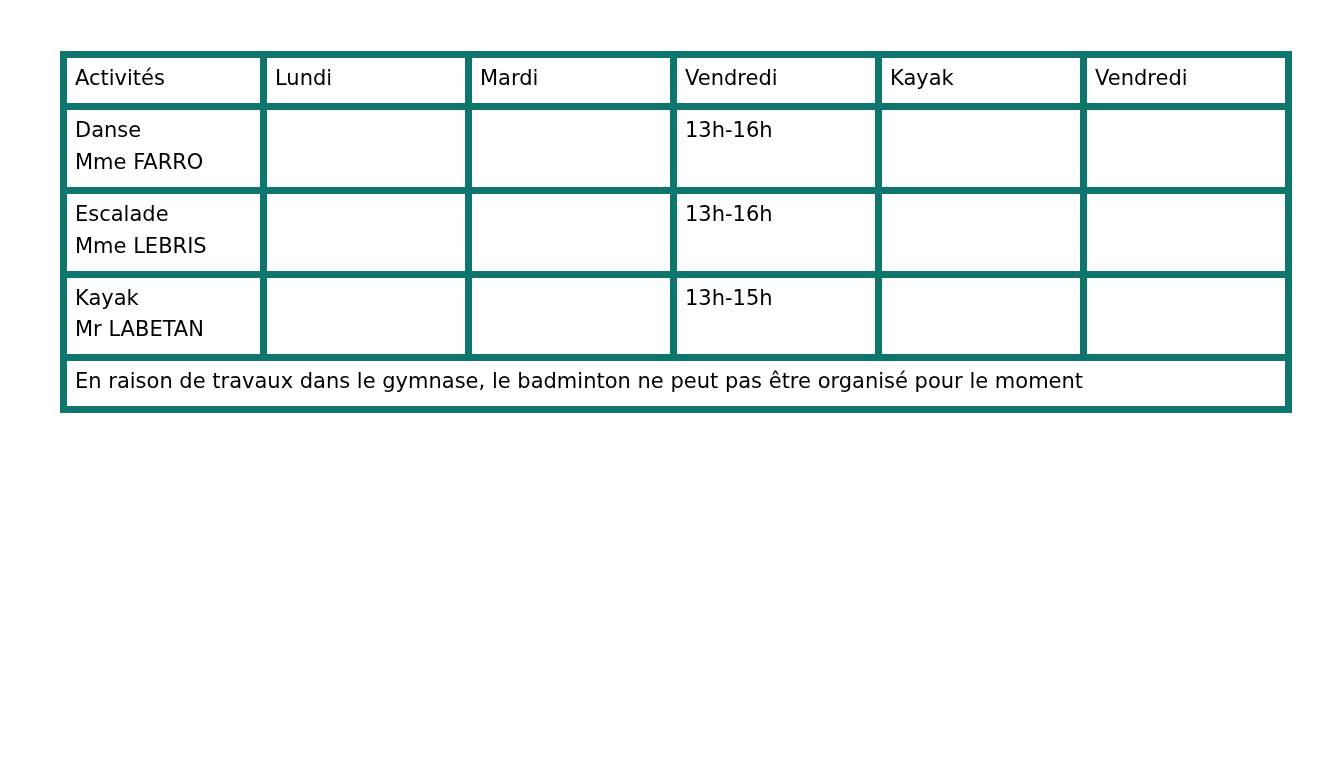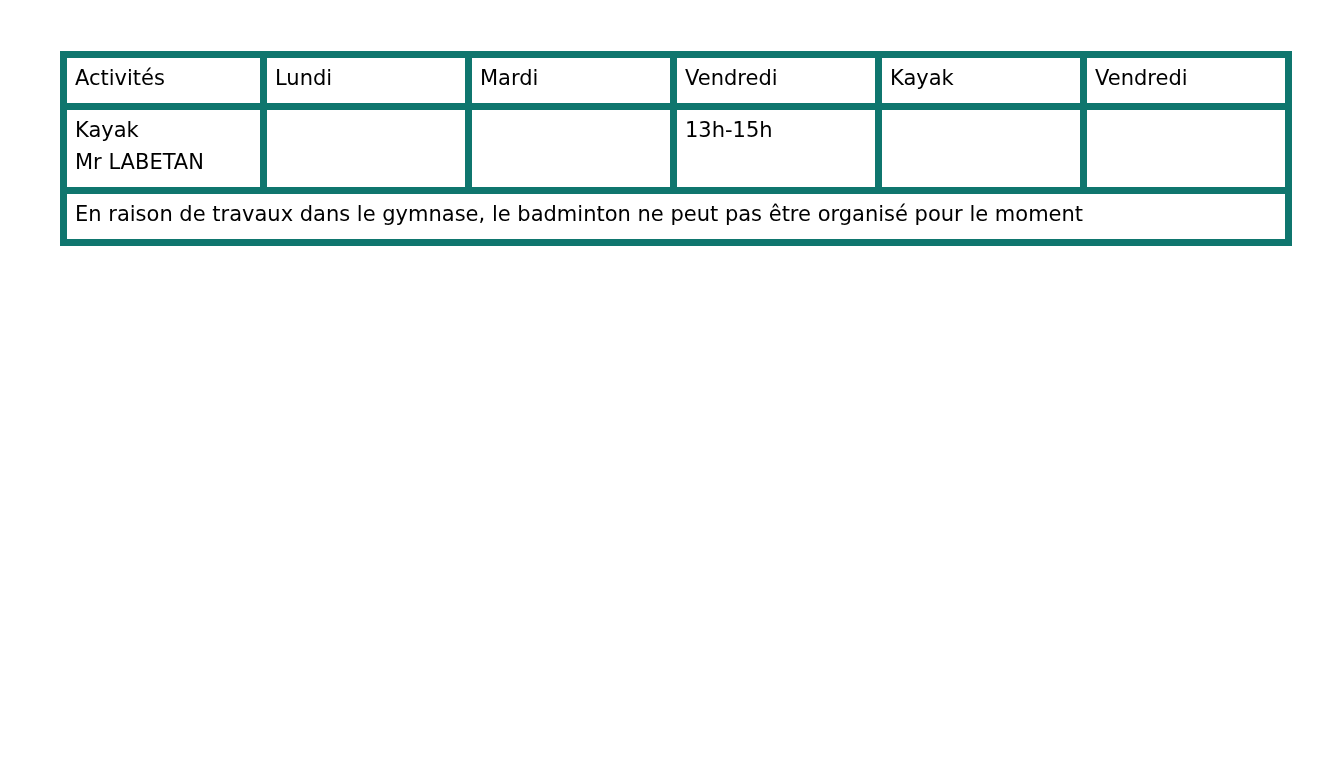--- a/index.html
+++ b/index.html
@@ -79,21 +79,43 @@
       <tbody>
         <tr class="head">
           <td>Activités</td>
           <td>Lundi</td>
           <td>Mardi</td>
           <td>Vendredi</td>
           <td>Kayak</td>
           <td>Vendredi</td>
         </tr>
 
+        <tr class="r-danse">
+          <td class="cell-lines">
+            <span>Danse</span>
+            <span>Mme FARRO</span>
+          </td>
+          <td></td>
+          <td></td>
+          <td>13h-16h</td>
+          <td></td>
+          <td></td>
+        </tr>
 
+        <tr class="r-escalade">
+          <td class="cell-lines">
+            <span>Escalade</span>
+            <span>Mme LEBRIS</span>
+          </td>
+          <td></td>
+          <td></td>
+          <td>13h-16h</td>
+          <td></td>
+          <td></td>
+        </tr>
 
         <tr class="r-kayak">
           <td class="cell-lines">
             <span>Kayak</span>
             <span>Mr LABETAN</span>
           </td>
           <td></td>
           <td></td>
           <td>13h-15h</td>
           <td></td>

